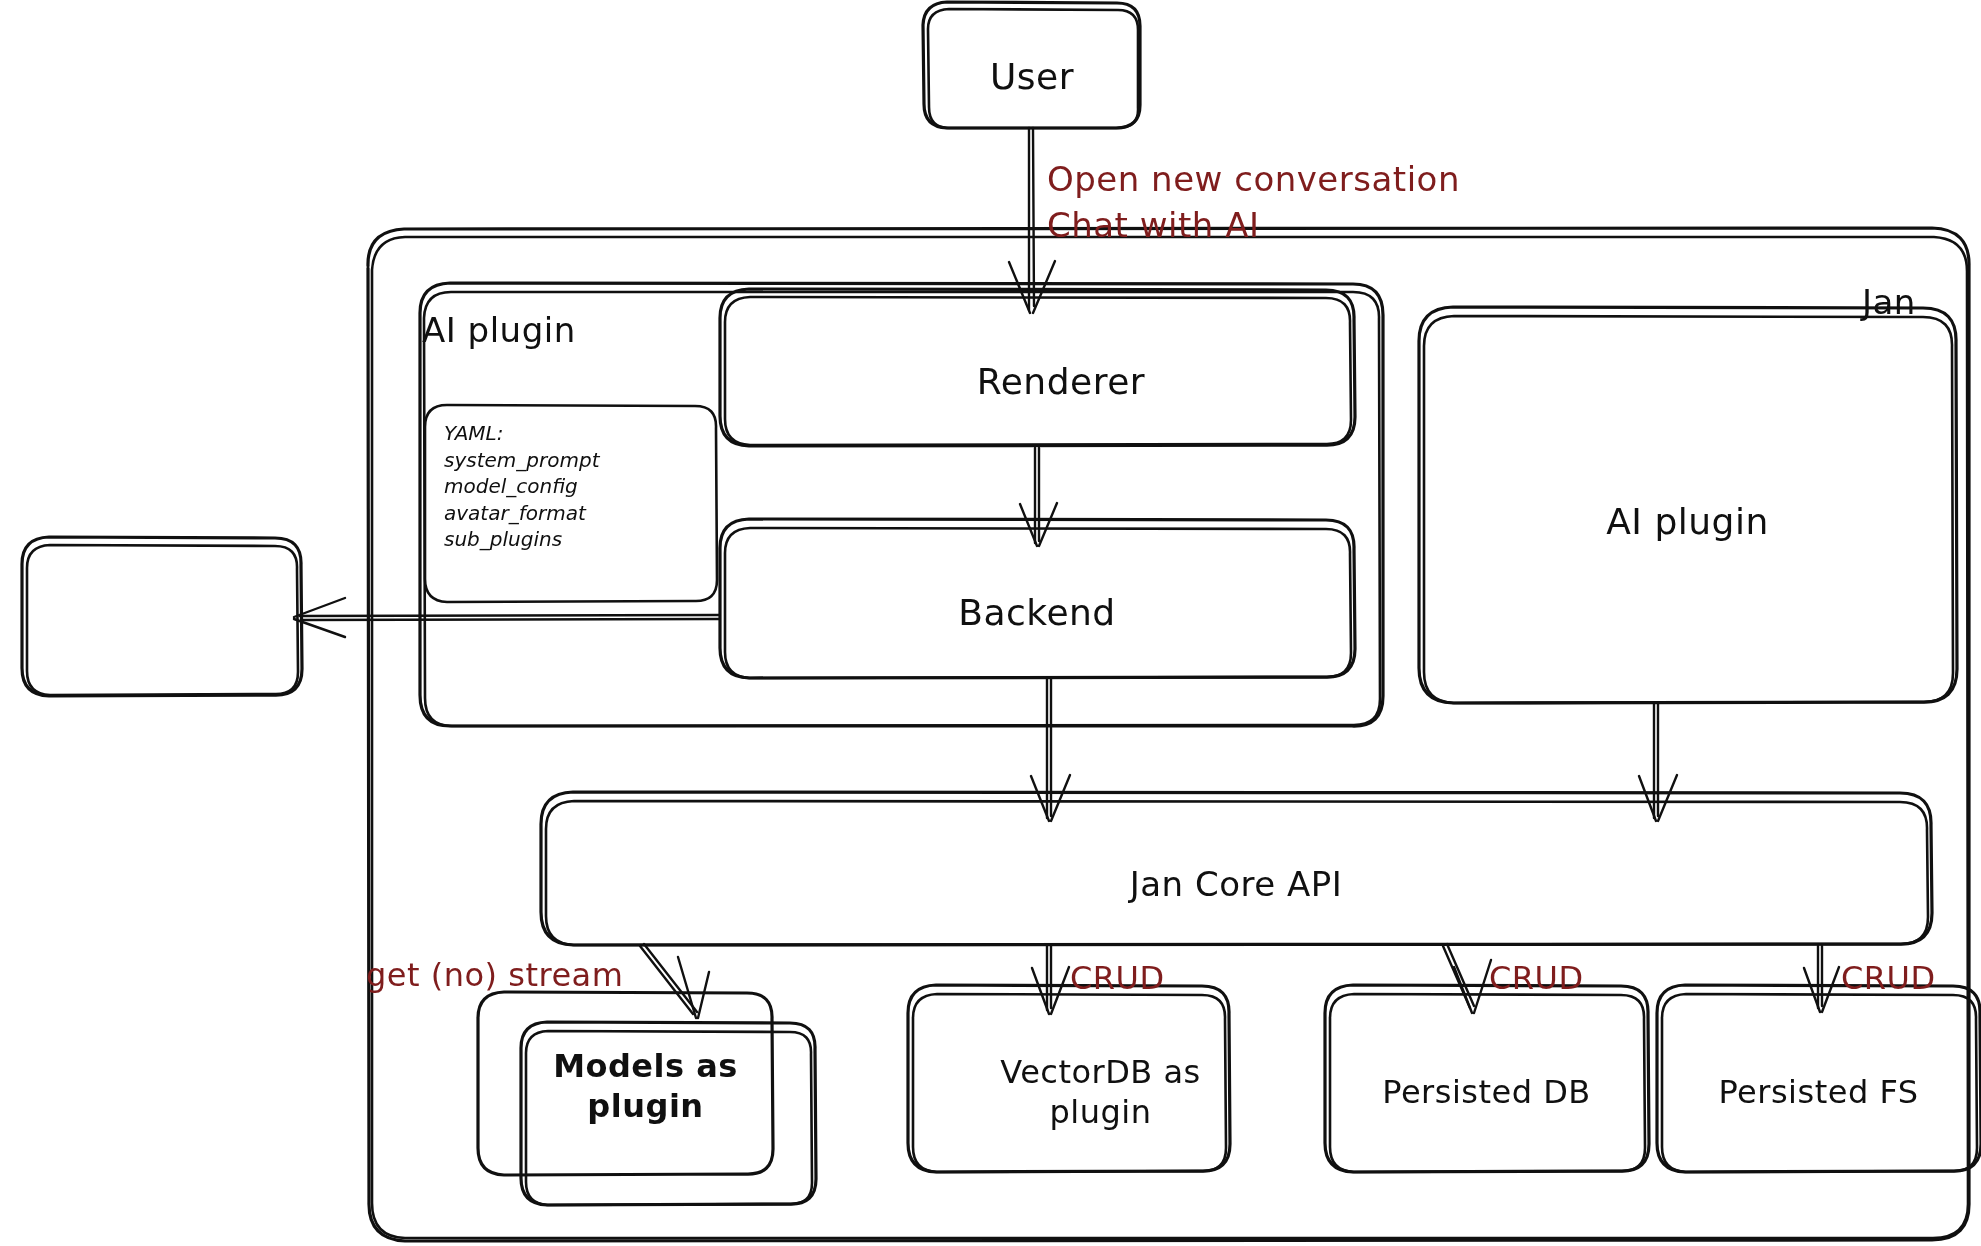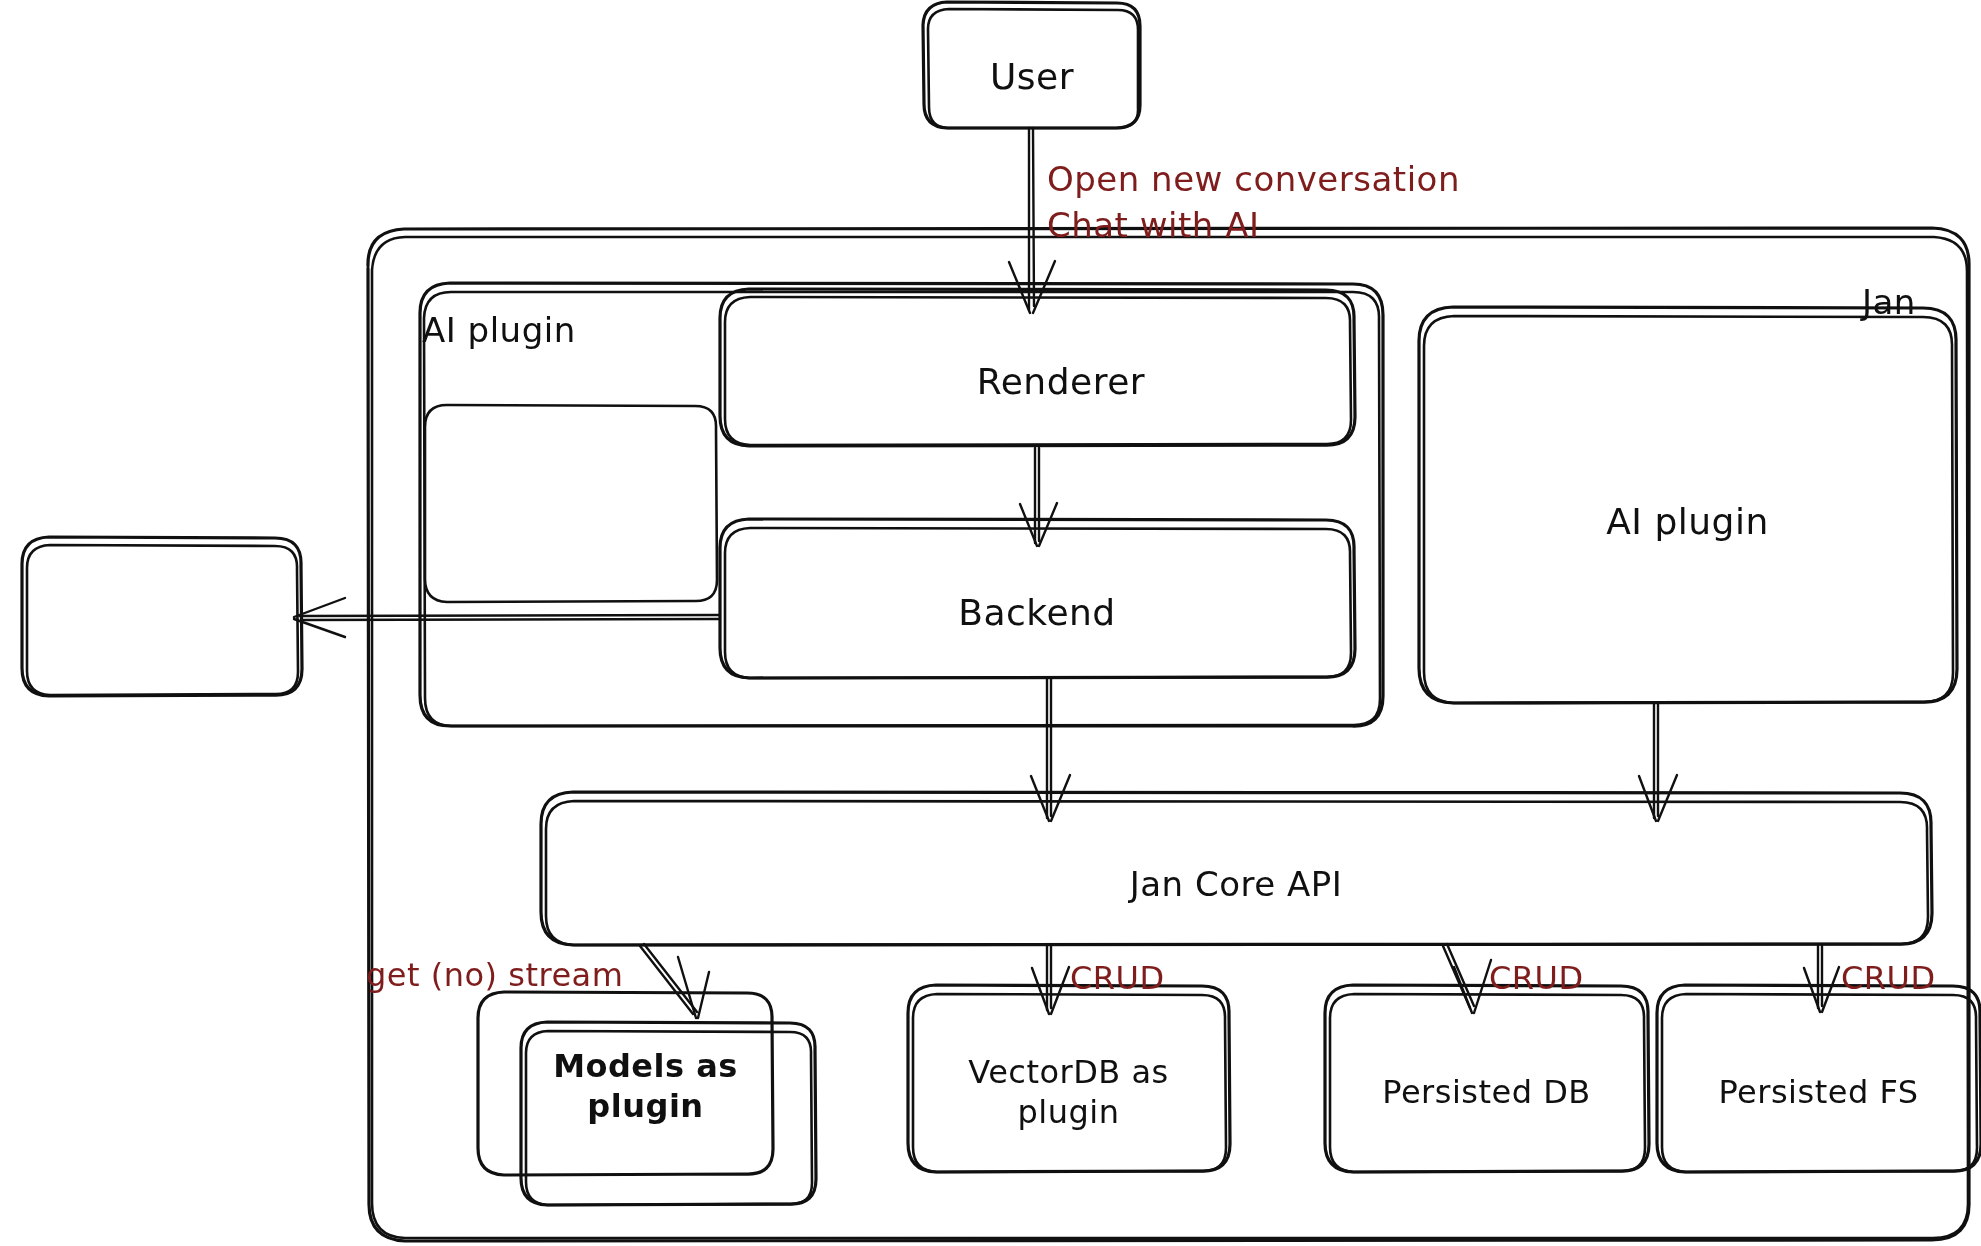--- a/index.html
+++ b/index.html
@@ -220,27 +220,32 @@
   <div class="node-label t36" style="left:720px; top:548px; width:634px; height:129px;">Backend</div>
 
   <div class="node-label t36" style="left:1419px; top:341px; width:537px; height:361px;">AI plugin</div>
 
 
   <div class="node-label t34" style="left:541px; top:824px; width:1390px; height:120px;">Jan Core API</div>
 
   <div class="node-label t32" style="left:521px; top:1008px; width:249px; height:156px;font-weight:bold;">Models as
 plugin</div>
 
-  <div class="node-label t32" style="left:908px; top:1013px; width:321px; height:158px;">VectorDB as
+  <div class="node-label t32" style="left:908px; top:1013px; width:321px; height:158px;padding-left:32px;">VectorDB as
 plugin</div>
 
   <div class="node-label t32" style="left:1325px; top:1013px; width:323px; height:158px;">Persisted DB</div>
 
   <div class="node-label t32" style="left:1657px; top:1013px; width:323px; height:158px;">Persisted FS</div>
 
+  <div class="yaml-text" style="left:444px; top:420px; width:250px;">YAML:
+system_prompt
+model_config
+avatar_format
+sub_plugins</div>
 
   <div class="edge-label t34" style="left:1047px; top:157px;">Open new conversation
 Chat with AI</div>
 
   <div class="edge-label t32" style="left:366px; top:954px;">get (no) stream</div>
 
   <div class="edge-label t32" style="left:1070px; top:957px;">CRUD</div>
 
   <div class="edge-label t32" style="left:1489px; top:957px;">CRUD</div>
 

